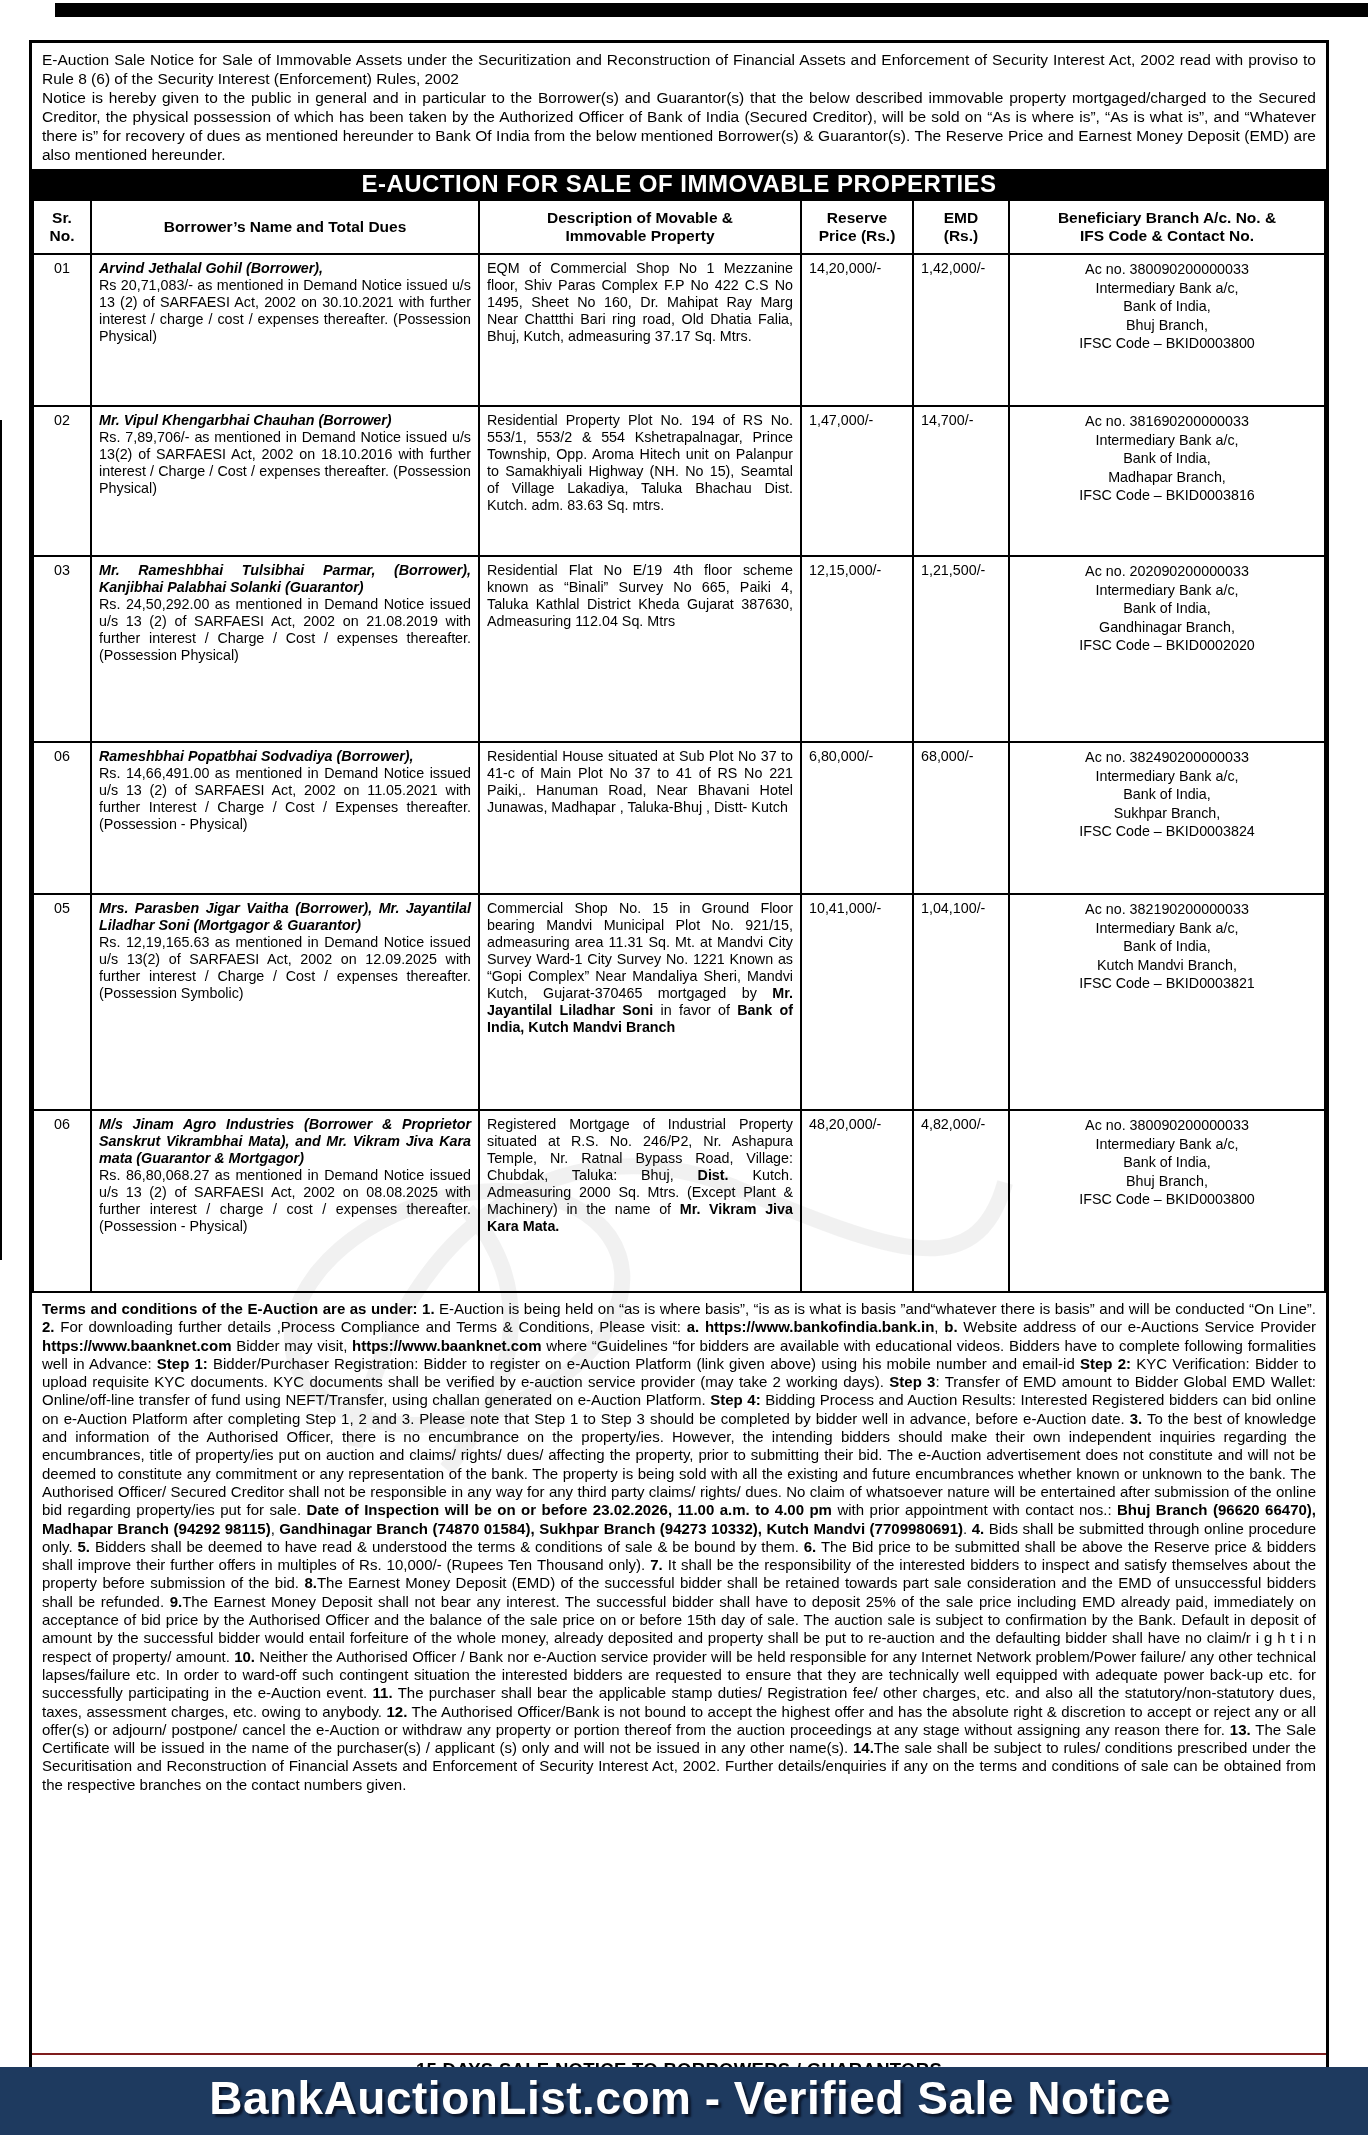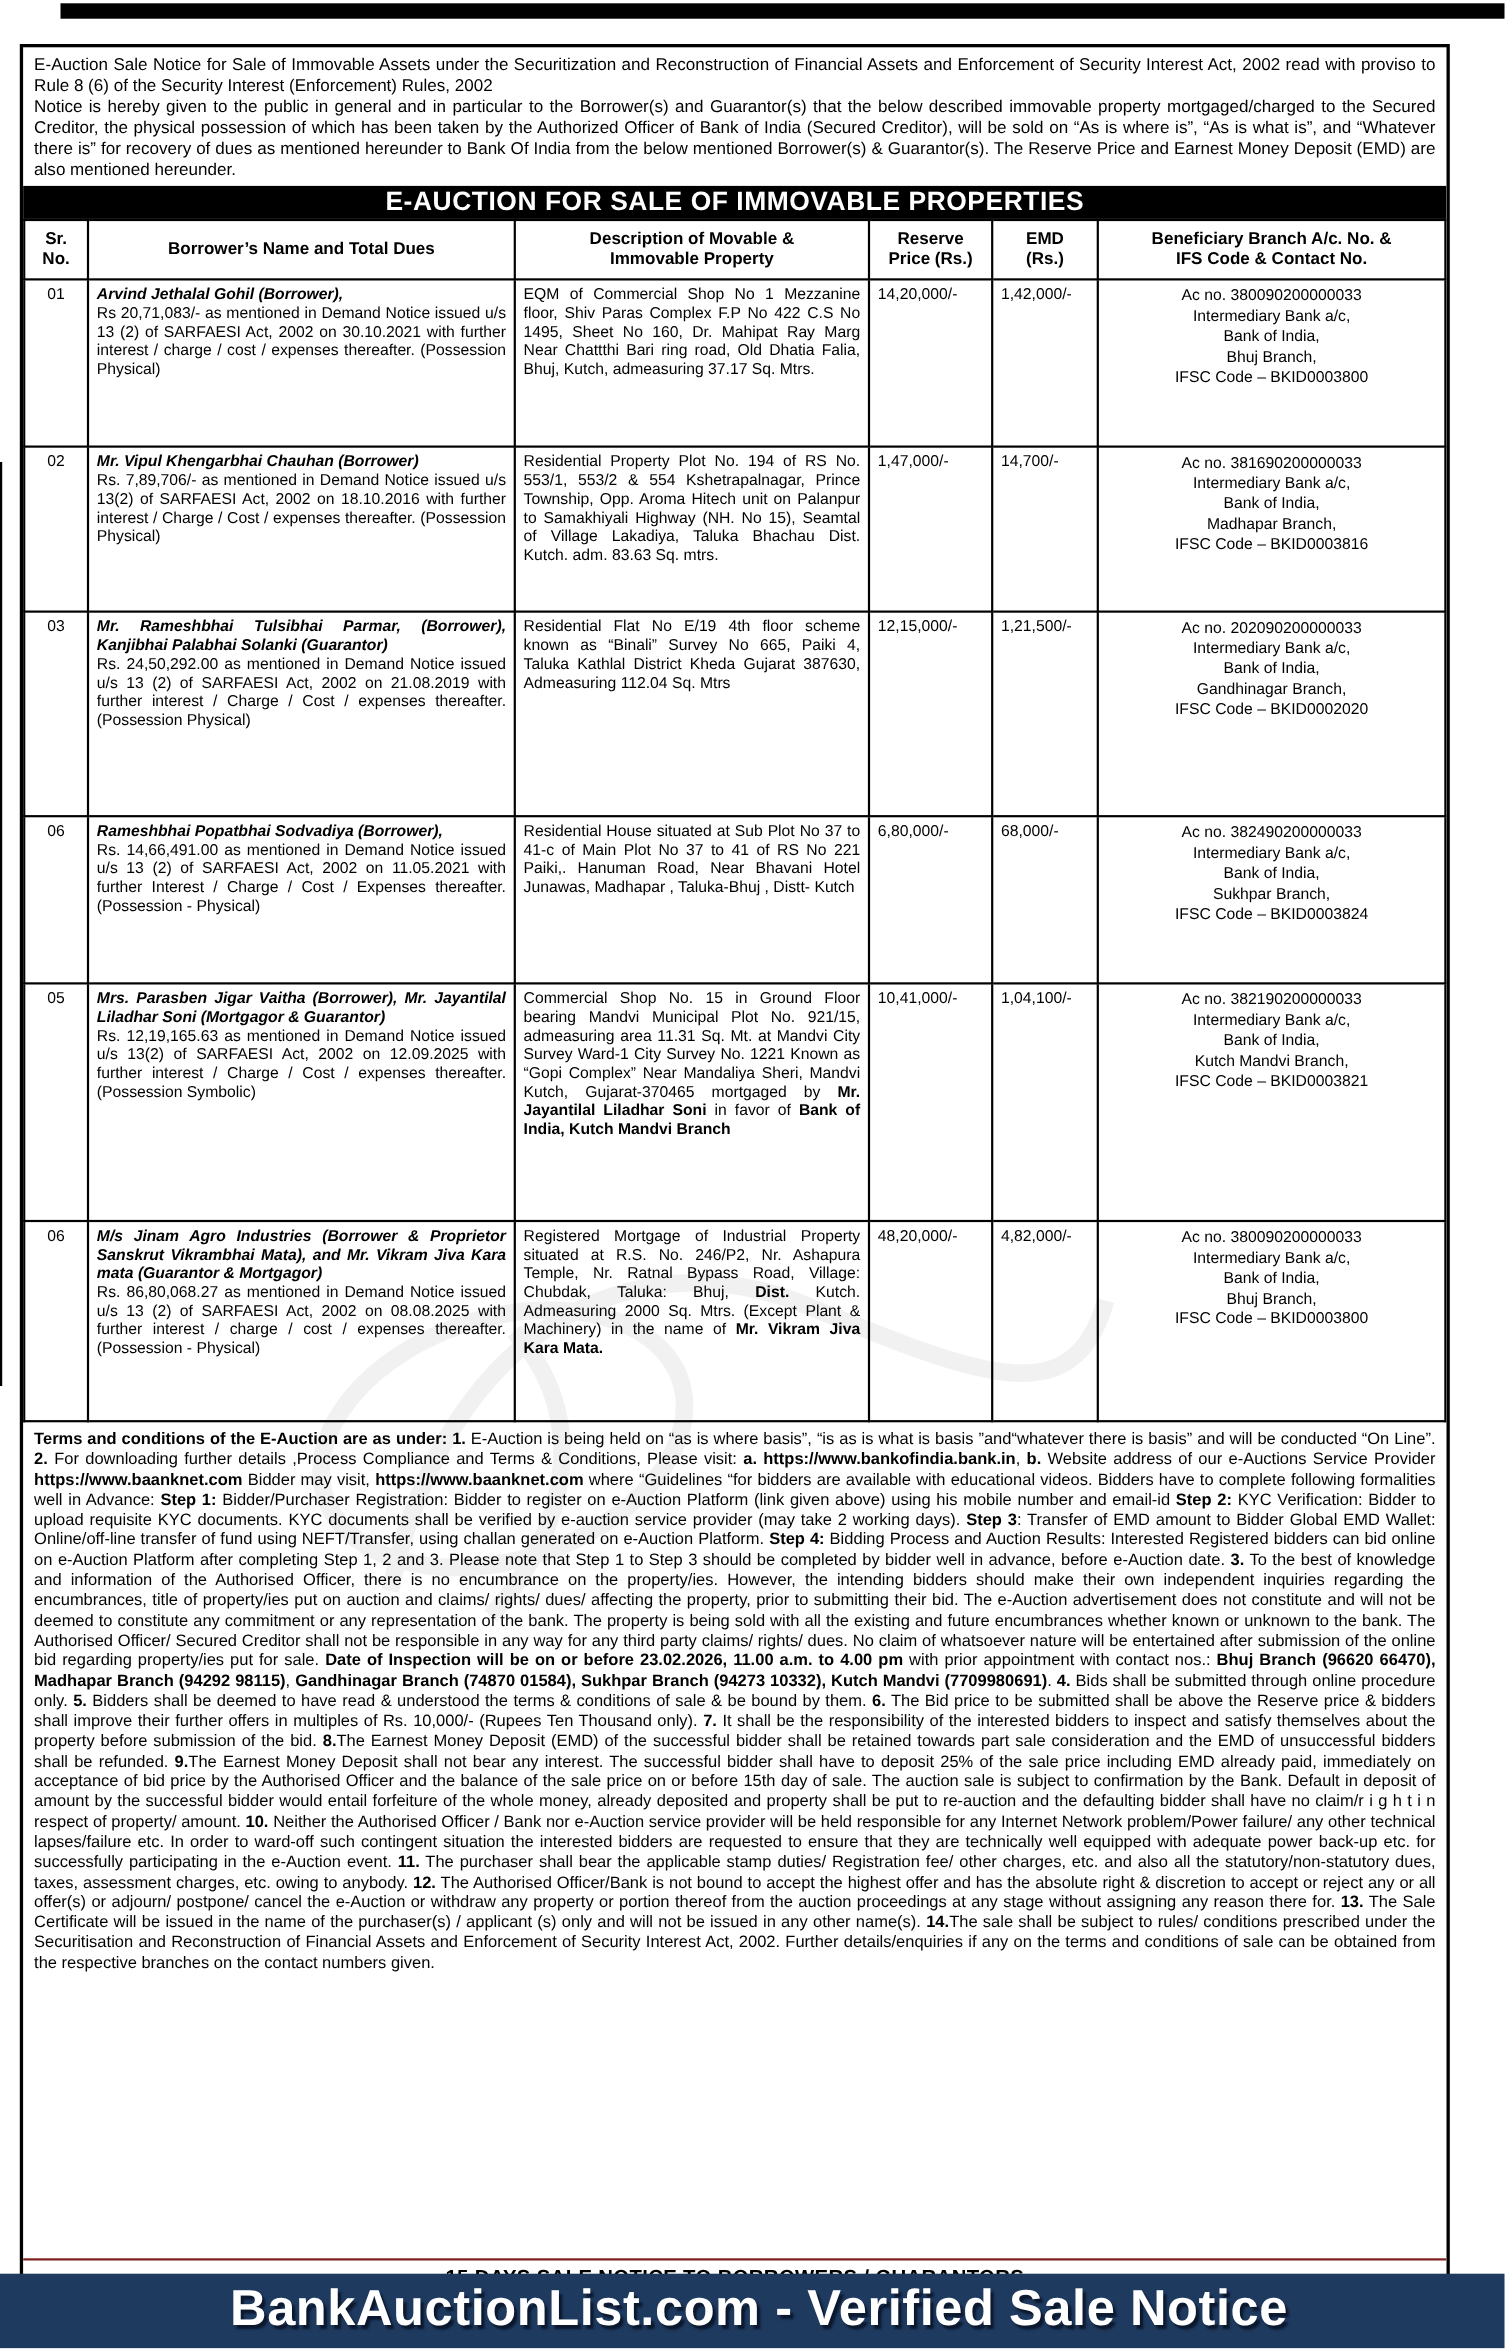--- a/index.html
+++ b/index.html
@@ -1,21 +1,21 @@
 <!DOCTYPE html>
 <html><head>
 <meta charset="utf-8">
 <style>
   html,body{margin:0;padding:0;background:#ffffff;}
   .page{position:relative;width:1368px;height:2135px;background:#ffffff;overflow:hidden;
         font-family:"Liberation Sans",sans-serif;color:#000;}
   .topbar{position:absolute;top:3px;left:55px;right:0;height:14px;background:#000;}
   .left-edge{position:absolute;left:0;top:420px;width:2px;height:840px;background:#000;}
   .watermark{position:absolute;left:180px;top:930px;width:840px;height:600px;z-index:0;opacity:.35;pointer-events:none;}
-  .frame{position:absolute;left:18px;top:40px;width:1300px;height:2035px;border:3px solid #000;
+  .frame{position:absolute;left:29px;top:40px;width:1300px;height:2035px;border:3px solid #000;
          box-sizing:border-box;overflow:hidden;background:transparent;z-index:1;}
   .intro{height:124px;padding:7px 10px 0 10px;box-sizing:border-box;font-size:15.5px;line-height:19px;
          text-align:justify;overflow:hidden;}
   .intro p{margin:0;}
   .titlebar{height:30px;margin-top:2px;background:#000;color:#fff;text-align:center;font-weight:bold;
             font-size:24px;line-height:30px;letter-spacing:.5px;}
   table.main{border-collapse:collapse;table-layout:fixed;width:100%;}
   table.main th,table.main td{border:2px solid #000;vertical-align:top;overflow:hidden;
             padding:5px 7px;font-size:14.3px;line-height:17px;box-sizing:border-box;}
   table.main thead tr{height:54px;}

